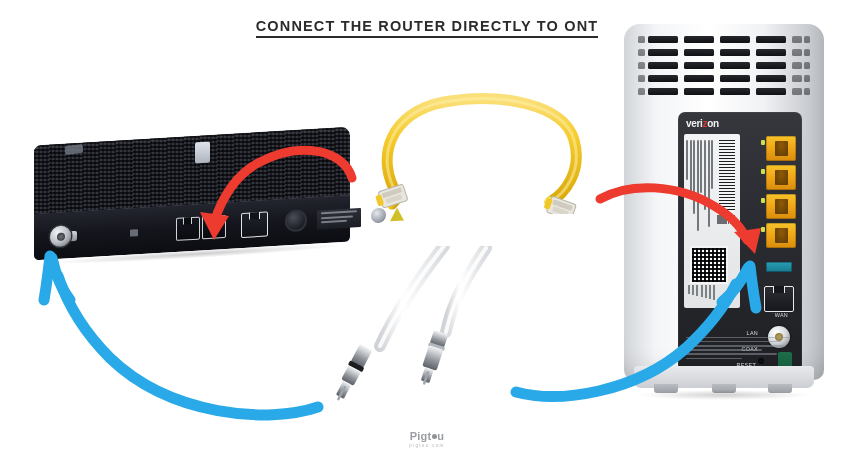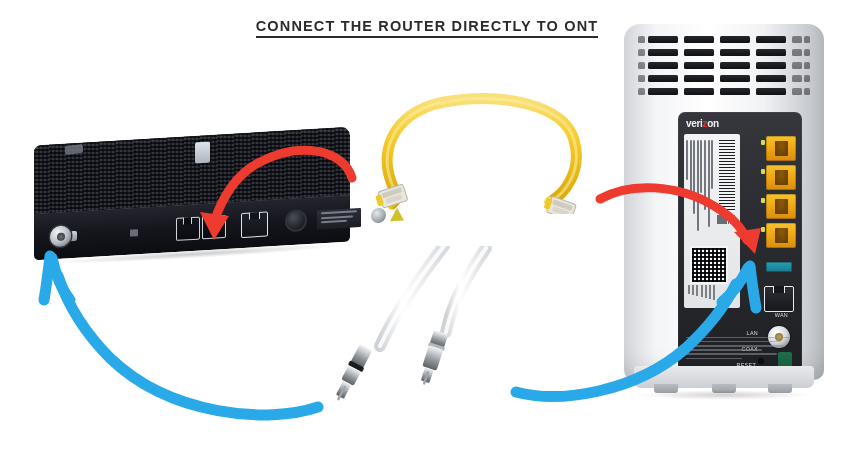--- a/index.html
+++ b/index.html
@@ -610,14 +610,18 @@
       <path d="M50,256 C48,274 46,288 44,300" fill="none" stroke="#29a9e8" stroke-width="11" stroke-linecap="round"></path>
     </g>
 
     <g>
       <path d="M516,392 C560,404 636,392 686,348 C712,324 728,300 736,284" fill="none" stroke="#29a9e8" stroke-width="11" stroke-linecap="round"></path>
       <path d="M748,268 C740,284 732,294 722,302" fill="none" stroke="#29a9e8" stroke-width="11" stroke-linecap="round"></path>
       <path d="M750,266 C752,284 754,296 756,308" fill="none" stroke="#29a9e8" stroke-width="11" stroke-linecap="round"></path>
     </g>
   </svg>
 
+  <div id="watermark">
+    <div id="wm-main"><span>Pigt</span><span id="wm-dot"></span><span>u</span></div>
+    <div id="wm-sub">pigtou.com</div>
+  </div>
 
 </div>
 
 </body></html>

